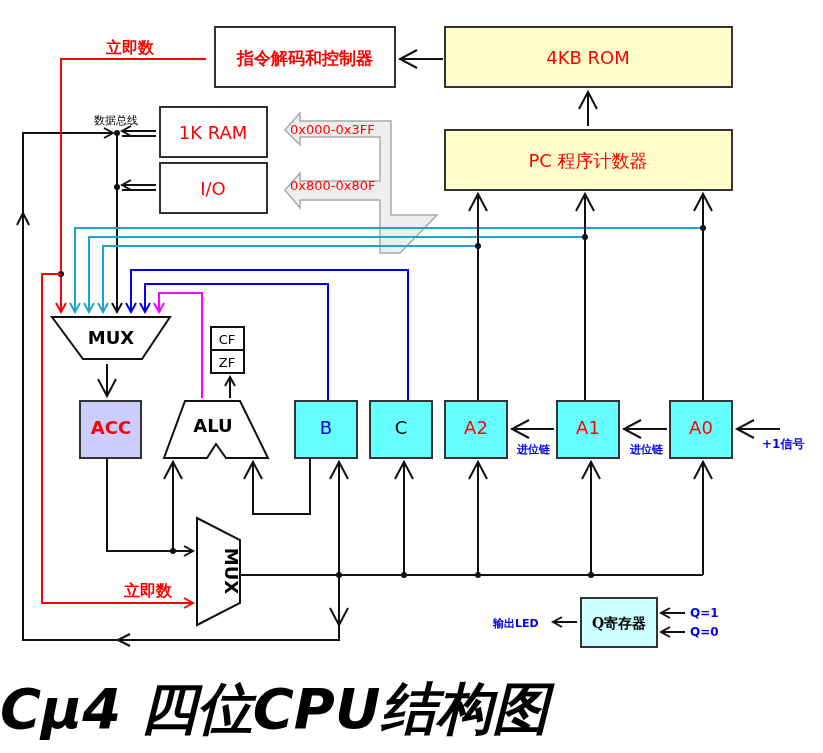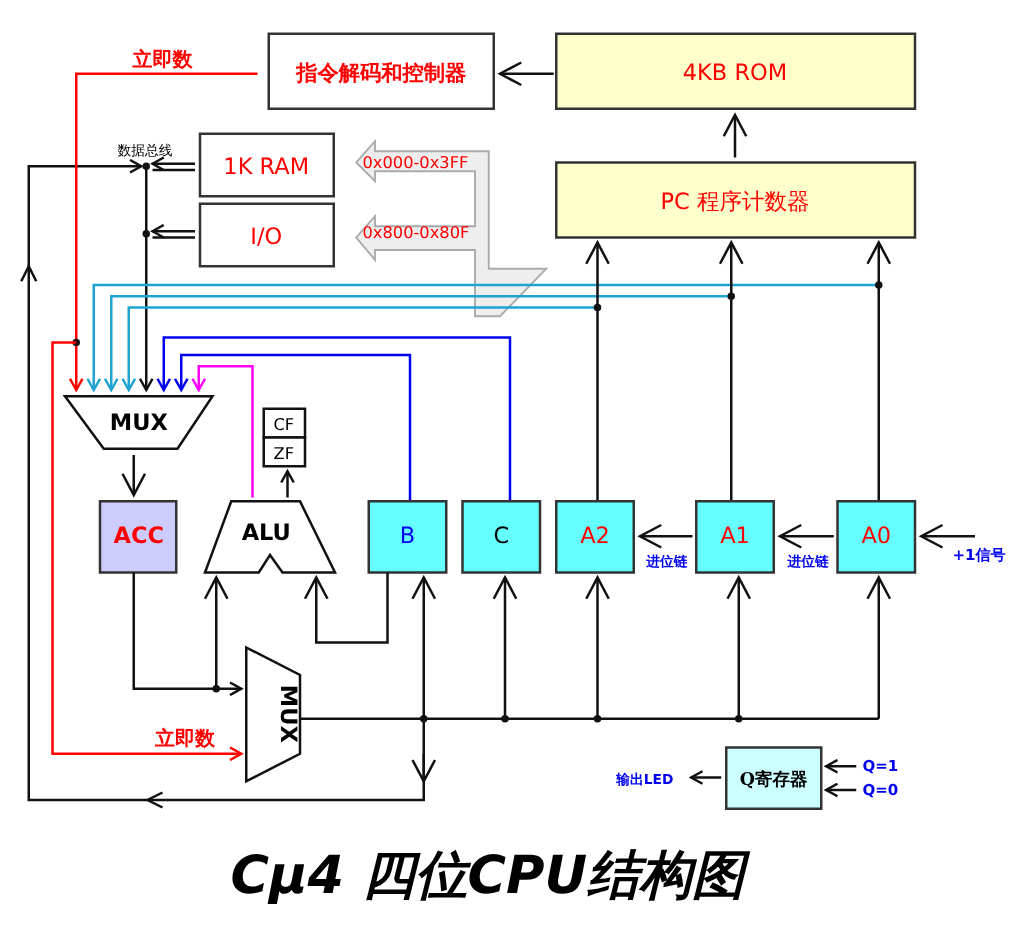--- a/index.html
+++ b/index.html
@@ -6,21 +6,21 @@
   body { width:823px; height:753px; position:relative; overflow:hidden; font-family:"DejaVu Sans", sans-serif; }
   svg { position:absolute; left:0; top:0; }
   .box { stroke:#333; stroke-width:2; }
   .wire { fill:none; stroke:#111; stroke-width:2; }
   .red { fill:none; stroke:#ff0000; stroke-width:2; }
   .cyan { fill:none; stroke:#1fa3d0; stroke-width:2; }
   .blue { fill:none; stroke:#0000ee; stroke-width:2; }
   .mag { fill:none; stroke:#ff00ff; stroke-width:2; }
   .lbl { font-family:"DejaVu Sans", sans-serif; }
   .serif { font-family:"DejaVu Serif", serif; }
-  #title { position:absolute; left:0; top:672px; width:780px; text-align:center; font-family:"DejaVu Sans", sans-serif; font-weight:bold; font-style:italic; font-size:42px; color:#000; }
+  #title { position:absolute; left:0; top:672px; width:780px; font-family:"DejaVu Sans", sans-serif; font-weight:bold; font-style:italic; font-size:56px; color:#000; }
 </style>
 </head>
 <body>
 
 <svg width="823" height="753" viewBox="0 0 823 753">
   <defs>
     <marker id="ab" markerWidth="12" markerHeight="12" refX="10" refY="6" orient="auto" markerUnits="userSpaceOnUse">
       <path d="M1,1 L10,6 L1,11" fill="none" stroke="#111" stroke-width="2"></path>
     </marker>
     <marker id="ar" markerWidth="12" markerHeight="12" refX="10" refY="6" orient="auto" markerUnits="userSpaceOnUse">

